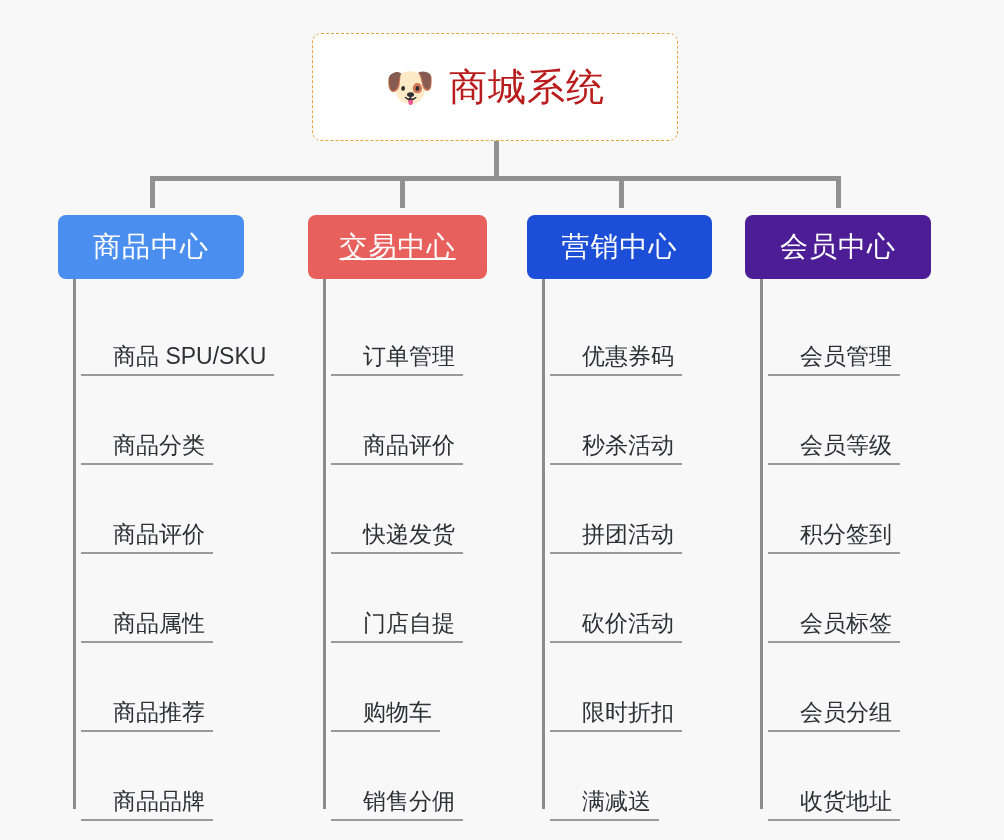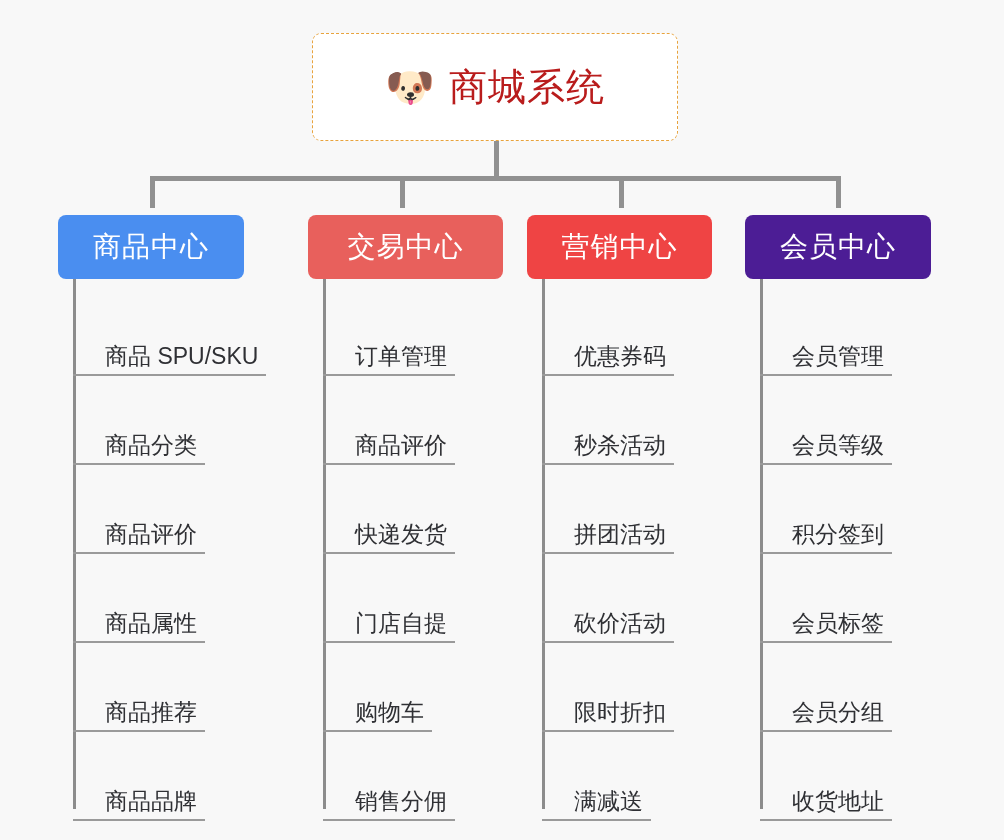--- a/index.html
+++ b/index.html
@@ -92,21 +92,21 @@
     display: flex;
     align-items: center;
     justify-content: center;
     color: #ffffff;
     font-size: 28px;
     letter-spacing: 1px;
     box-sizing: border-box;
     white-space: nowrap;
   }
   .col-1 .cat-header { width: 186px; }
-  .col-2 .cat-header { width: 195px; }
+  .col-2 .cat-header { width: 179px; text-decoration: underline; }
   .col-3 .cat-header { width: 185px; }
   .col-4 .cat-header { width: 186px; }
 
   
   .leaf-list {
     position: relative;
     margin-top: 0;
     padding-top: 8px;
     padding-left: 15px;
   }
@@ -116,21 +116,21 @@
     top: 0;
     bottom: 12px;
     width: 3px;
     background: #8c8c8c;
   }
   .leaf-item {
     position: relative;
     height: 89px;
     display: flex;
     align-items: flex-end;
-    padding-left: 0;
+    padding-left: 8px;
   }
   .leaf-underline-wrap {
     position: relative;
     display: inline-block;
     padding: 0 8px 4px 32px;
     border-bottom: 2px solid #9a9a9a;
   }
   .leaf-label {
     font-size: 23px;
     color: #2f3034;
@@ -203,21 +203,21 @@
       <div class="leaf-item">
           <span class="leaf-underline-wrap"><span class="leaf-label">购物车</span></span>
         </div>
       <div class="leaf-item">
           <span class="leaf-underline-wrap"><span class="leaf-label">销售分佣</span></span>
         </div>
     </div>
   </div>
 
   <div class="column col-3">
-    <div class="cat-header" style="background: #ef4444;">
+    <div class="cat-header" style="background: #1d4ed8;">
       <span>营销中心</span>
     </div>
     <div class="leaf-list">
       <div class="leaf-trunk"></div>
       <div class="leaf-item">
           <span class="leaf-underline-wrap"><span class="leaf-label">优惠券码</span></span>
         </div>
       <div class="leaf-item">
           <span class="leaf-underline-wrap"><span class="leaf-label">秒杀活动</span></span>
         </div>

